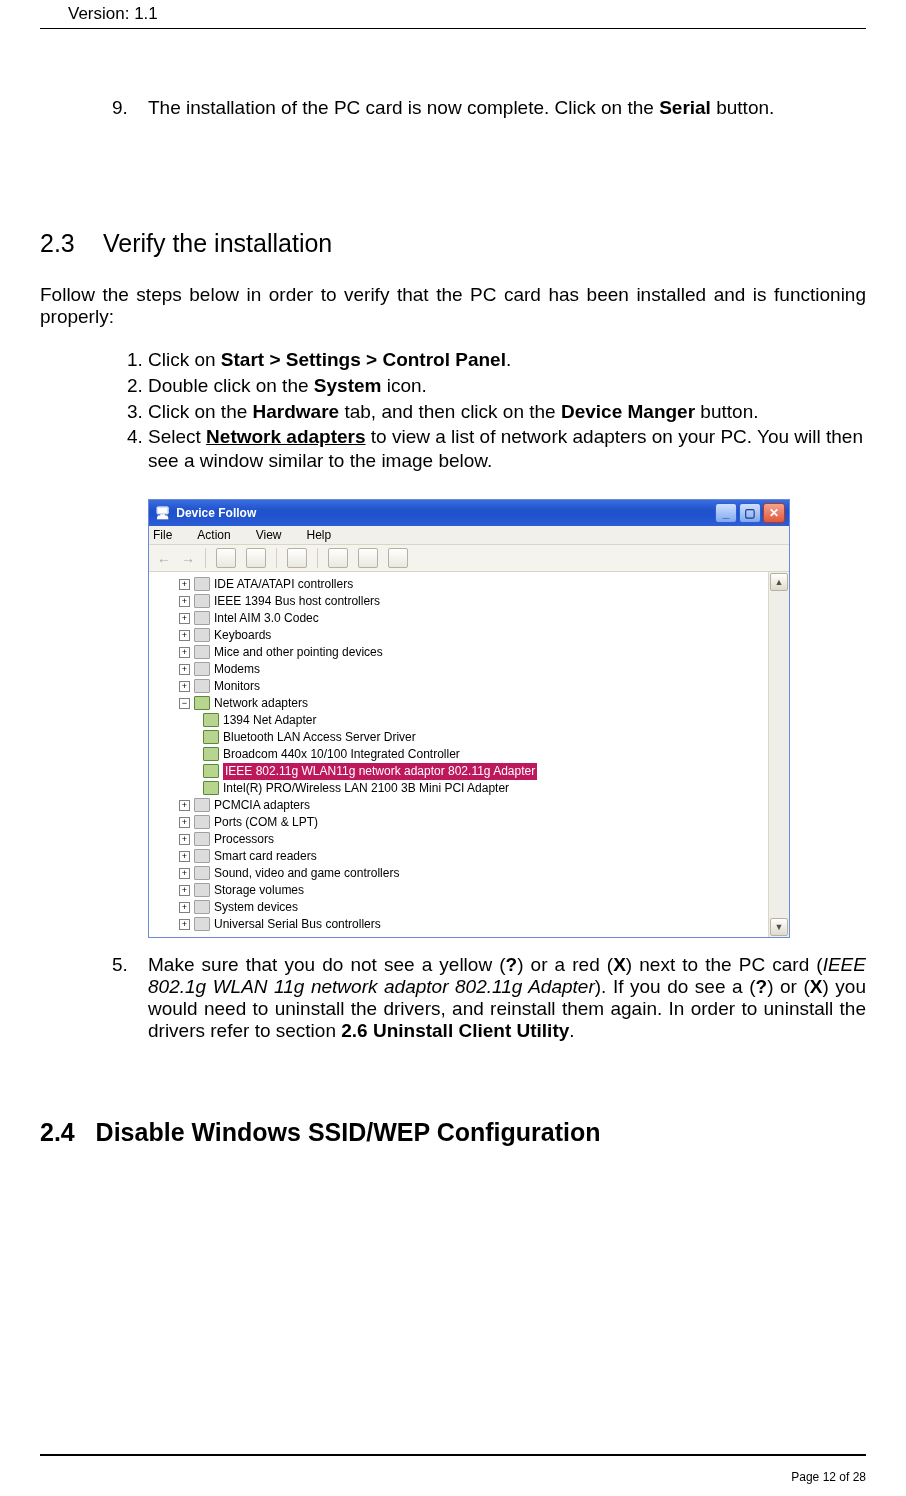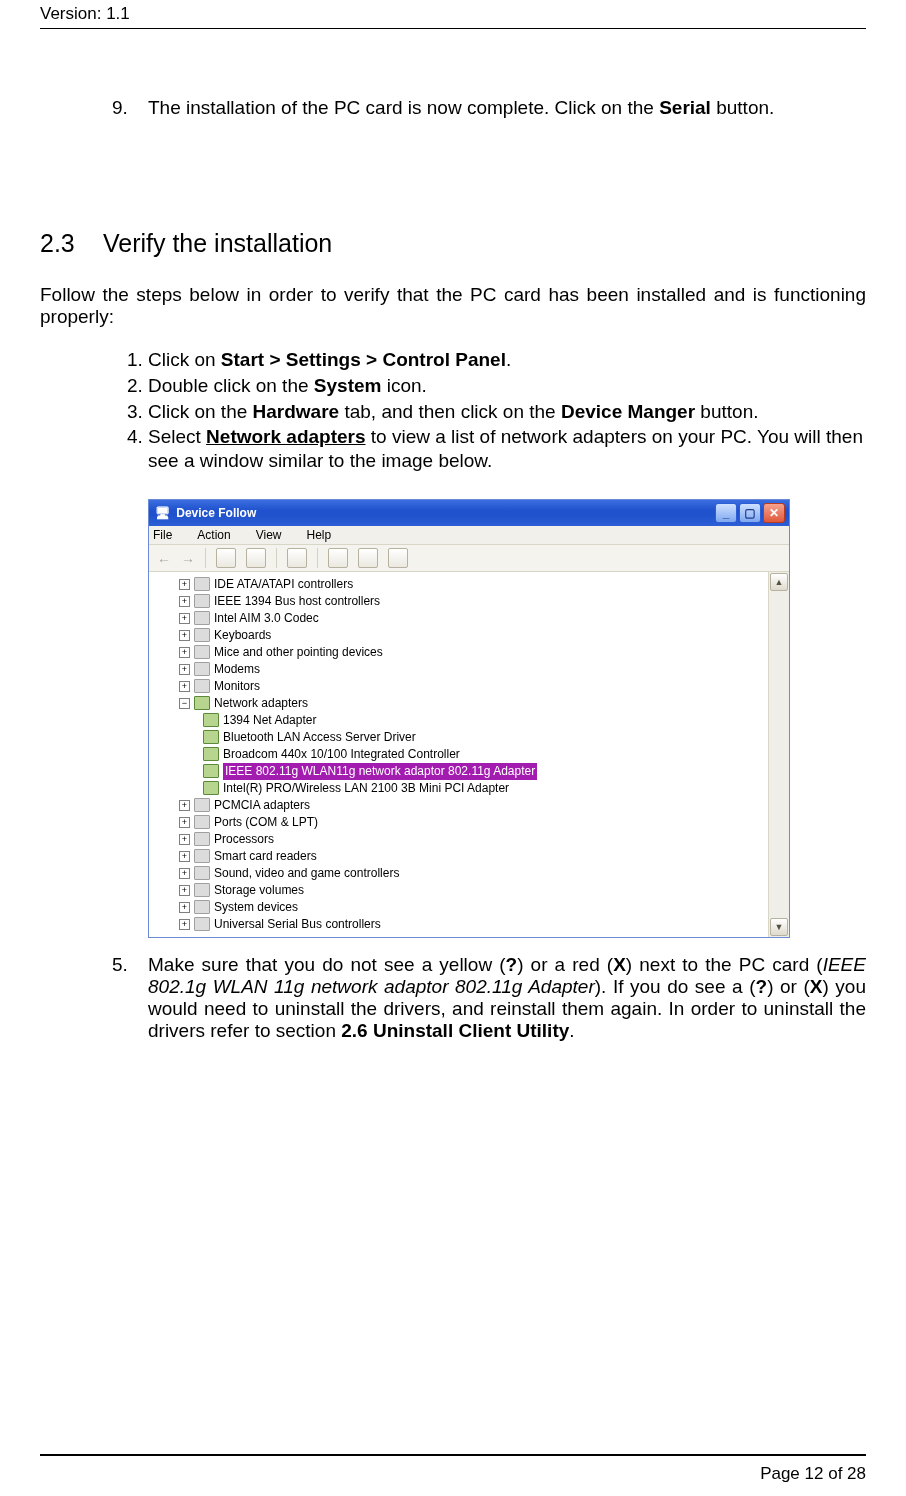--- a/index.html
+++ b/index.html
@@ -20,21 +20,21 @@
   }
   .hdr {
     display: flex;
     justify-content: space-between;
     font-size: 17px;
     padding-top: 4px;
     border-bottom: 1.5px solid #000;
     height: 24px;
   }
   .hdr .left { text-align: left; }
-  .hdr .right { text-align: right; }
+  .hdr .right { text-align: right; margin-left: 28px; }
   .body-area {
     padding-top: 68px;
   }
   .list9 {
     margin-left: 72px;
     margin-right: 0;
     display: flex;
   }
   .list9 .num { width: 36px; flex: 0 0 36px; }
   .list9 .txt { flex: 1 1 auto; }
@@ -148,21 +148,21 @@
   }
   .nic {
     width:14px; height:12px; display:inline-block;
     background:#bfd7b0; border:1px solid #6c8c5a; border-radius:1px;
   }
   .nic.hw { background:#dcdcdc; border-color:#a0a0a0; }
   .nic.net { background:#b7d58e; border-color:#5a8a37; }
   .nic.net2 { background:#b7d58e; border-color:#5a8a37; }
   .lbl { }
   .lbl.sel {
-    background:#a21caf; color:#fff; padding:0 2px;
+    background:#be185d; color:#fff; padding:0 2px;
   }
   .indent1 { padding-left: 24px; }
   .indent2 { padding-left: 50px; }
   .step5 {
     margin: 16px 0 0 72px;
     display:flex;
     text-align: justify;
   }
   .step5 .num { width:36px; flex:0 0 36px; }
   .step5 .txt { flex:1 1 auto; }
@@ -172,23 +172,23 @@
     margin-top: 76px;
   }
   .sec24-body {
     margin: 24px 0 0 32px;
     text-align: justify;
   }
   .ftr {
     position:absolute;
     left:40px; right:40px; bottom:12px;
     border-top:2px solid #000;
-    padding-top:8px;
+    padding-top:14px;
     display:flex; justify-content:flex-end;
-    font-size:17px;
+    font-size:12px;
   }
   .b { font-weight:bold; }
   .u { text-decoration: underline; }
   .i { font-style: italic; }
 </style>
 </head>
 <body>
 
 <div class="page">
 
@@ -370,20 +370,25 @@
       </div>
     </div>
 
     <div class="step5">
       <div class="num">5.</div>
       <div class="txt">
         <span>Make sure that you do not see a yellow (</span><span class="b">?</span><span>) or a red (</span><span class="b">X</span><span>) next to the PC card (</span><span class="i">IEEE 802.1g WLAN 11g network adaptor 802.11g Adapter</span><span>). If you do see a (</span><span class="b">?</span><span>) or (</span><span class="b">X</span><span>) you would need to uninstall the drivers, and reinstall them again. In order to uninstall the drivers refer to section </span><span class="b">2.6 Uninstall Client Utility</span><span>.</span>
       </div>
     </div>
 
+    <div class="sec24-title">
+      <span class="secno">2.4</span>
+      &nbsp;
+      <span>Disable Windows SSID/WEP Configuration</span>
+    </div>
 
 
   </div>
 
   <div class="ftr">
     <span>Page 12 of 28</span>
   </div>
 
 </div>
 

